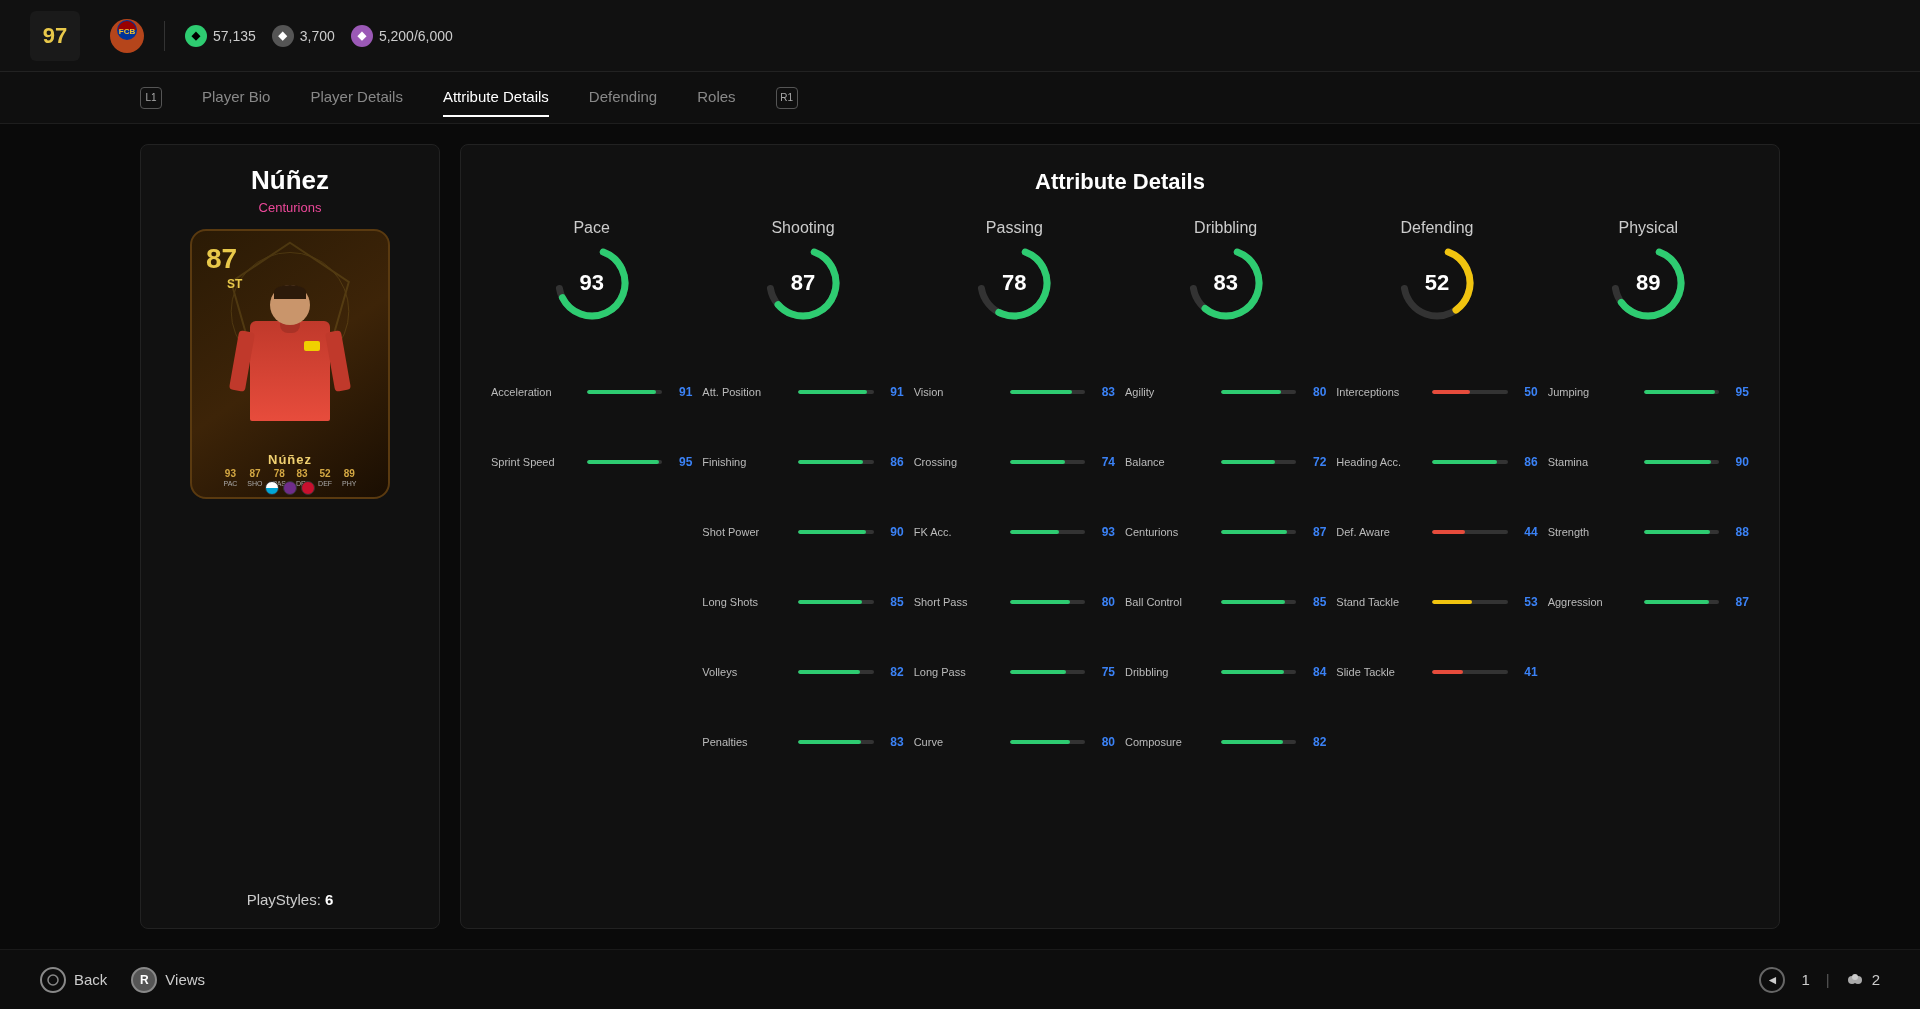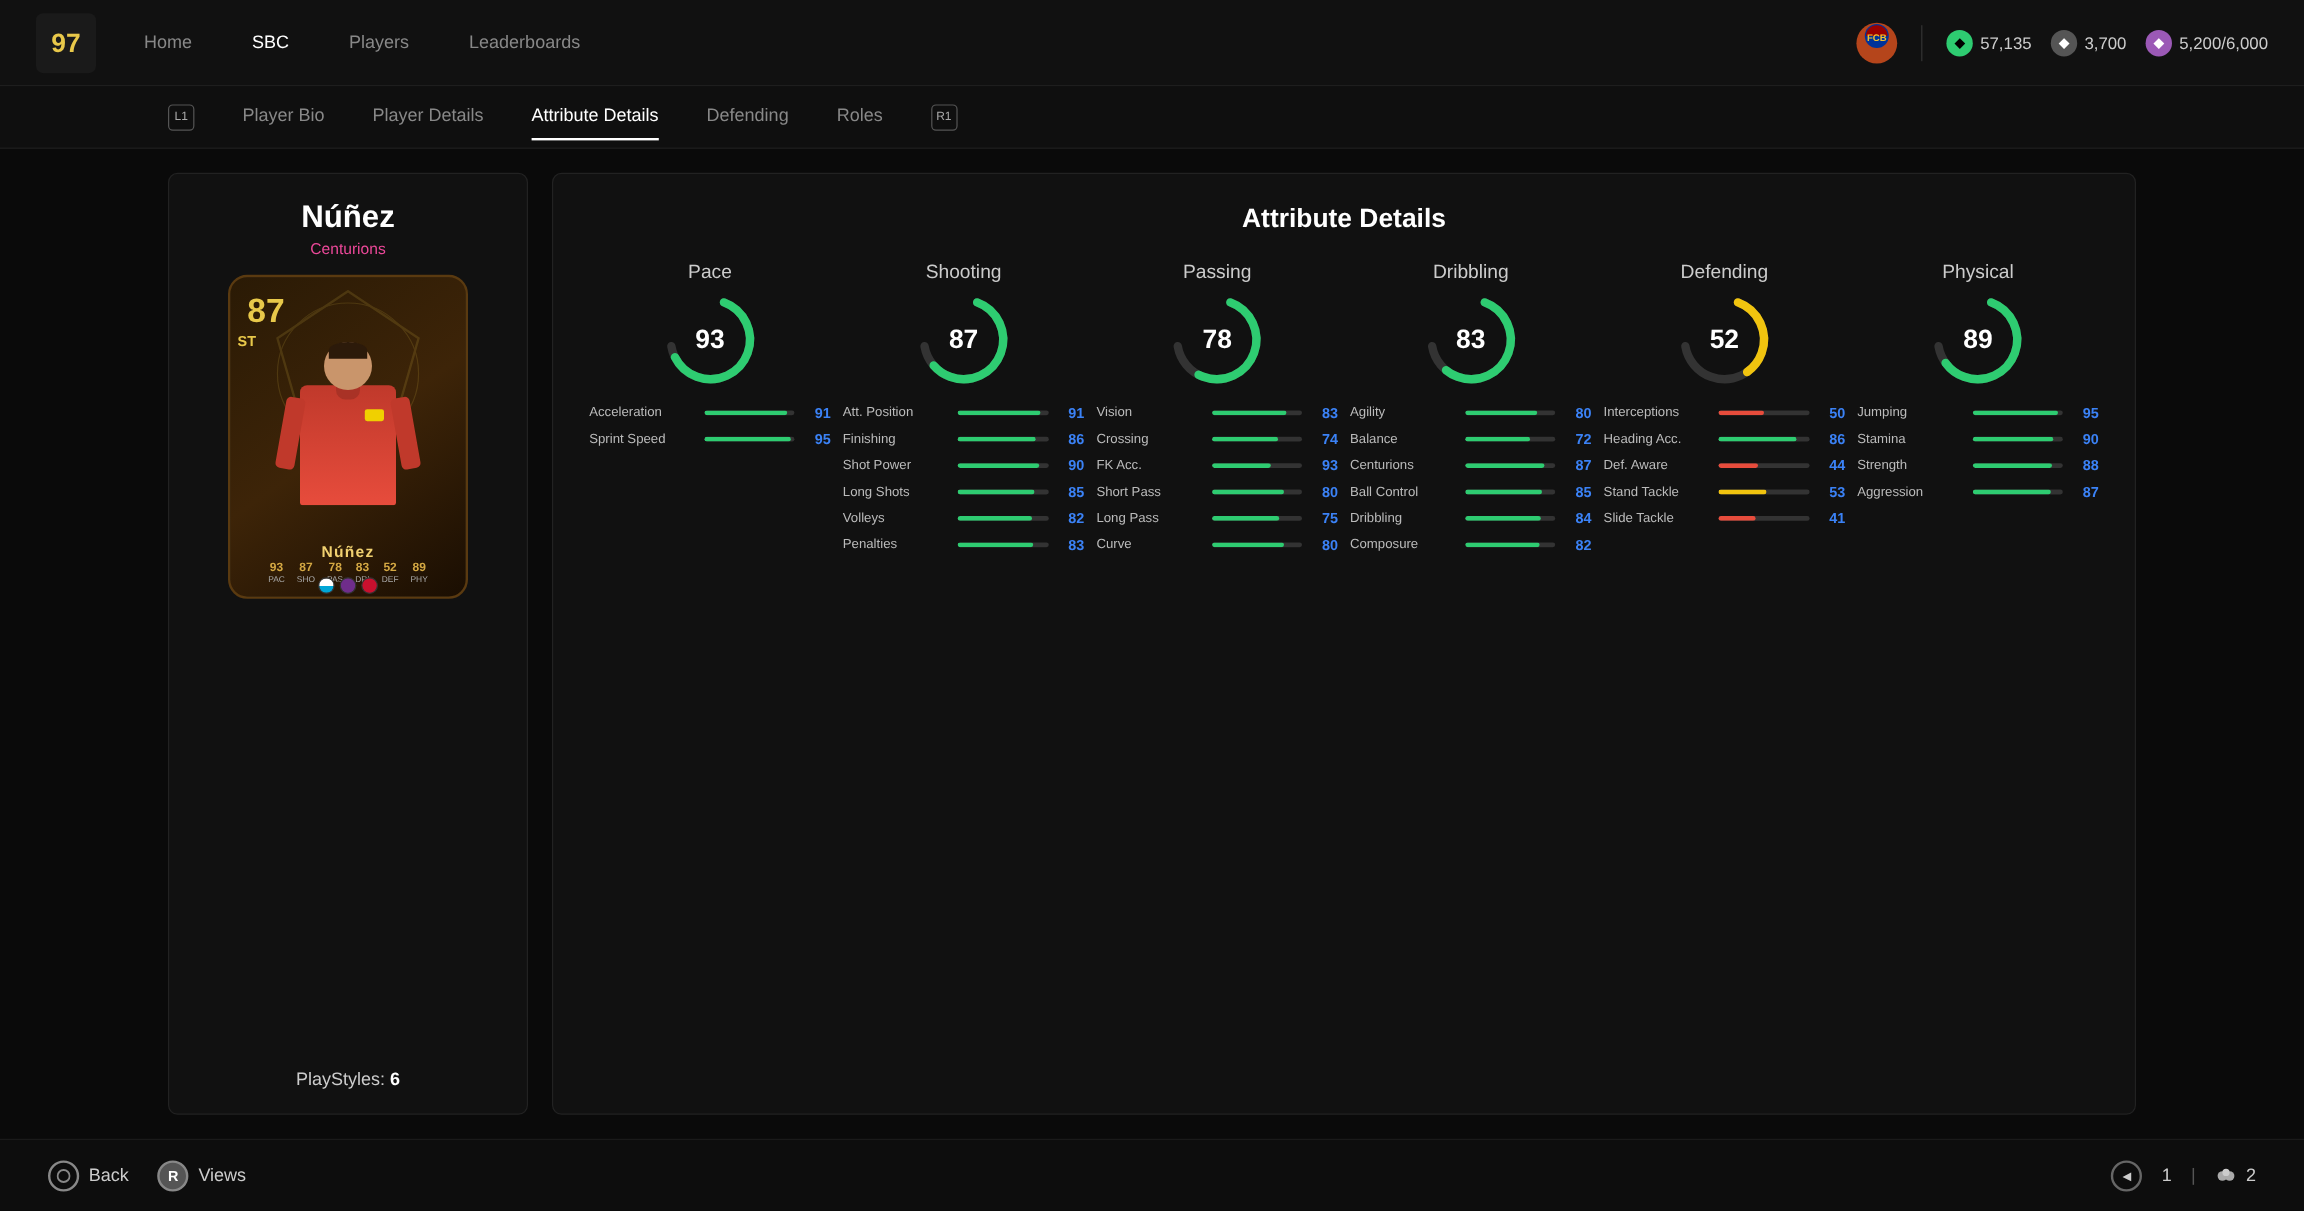--- a/index.html
+++ b/index.html
@@ -182,21 +182,21 @@
       top: 14px;
       left: 14px;
       font-size: 28px;
       font-weight: bold;
       color: #e8c84a;
       line-height: 1;
     }
     .card-position {
       position: absolute;
       top: 46px;
-      left: 6px;
+      left: 35px;
       font-size: 12px;
       color: #e8c84a;
       font-weight: bold;
     }
     .card-name-bottom {
       position: absolute;
       bottom: 30px;
       font-size: 13px;
       font-weight: bold;
       color: #f0d070;
@@ -298,20 +298,21 @@
       color: #fff;
     }
 
     
     .stat-row {
       display: flex;
       align-items: center;
       justify-content: center;
       margin-bottom: 8px;
       width: 100%;
+      margin-top: 48px;
     }
     .stat-label {
       font-size: 11px;
       color: #bbb;
       width: 90px;
       flex-shrink: 0;
     }
     .stat-value {
       font-size: 12px;
       color: #3b82f6;
@@ -411,26 +412,20 @@
       height: 190px;
       position: relative;
       overflow: hidden;
     }
   </style>
 </head>
 <body>
 
 <div class="top-nav">
   <div class="logo">97</div>
-  <div class="nav-items">
-    <span class="nav-item">Home</span>
-    <span class="nav-item active">SBC</span>
-    <span class="nav-item">Players</span>
-    <span class="nav-item">Leaderboards</span>
-  </div>
   <div class="top-right">
 
     <div class="badge-team">
       <svg width="22" height="22" viewBox="0 0 22 22">
         <circle cx="11" cy="11" r="10" fill="#003399"></circle>
         <path d="M2 11 A9 9 0 0 1 20 11" fill="#990000"></path>
         <text x="11" y="15" text-anchor="middle" font-size="8" fill="#f0c030" font-weight="bold">FCB</text>
       </svg>
     </div>
     <div class="divider-v"></div>

